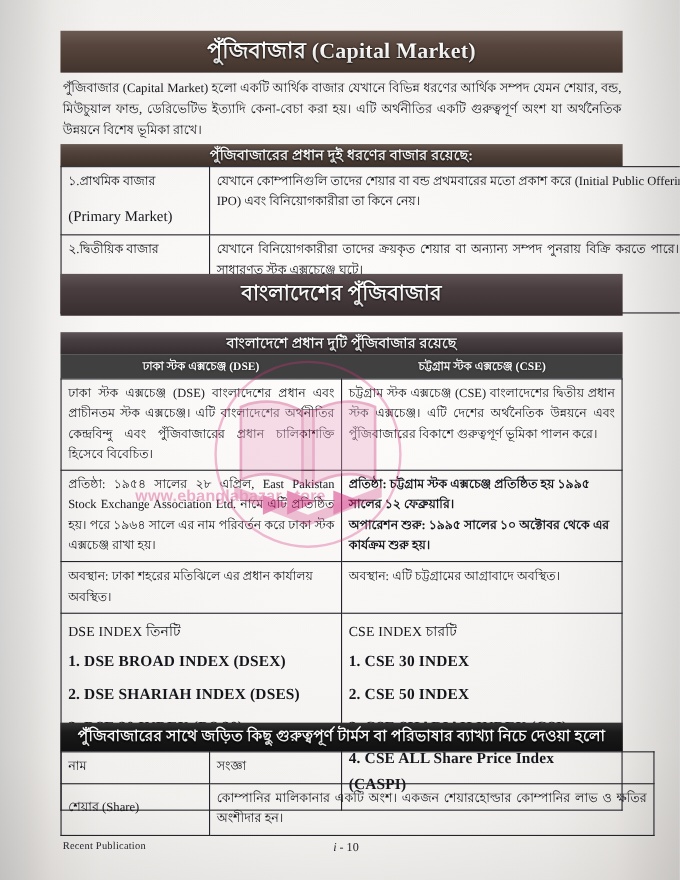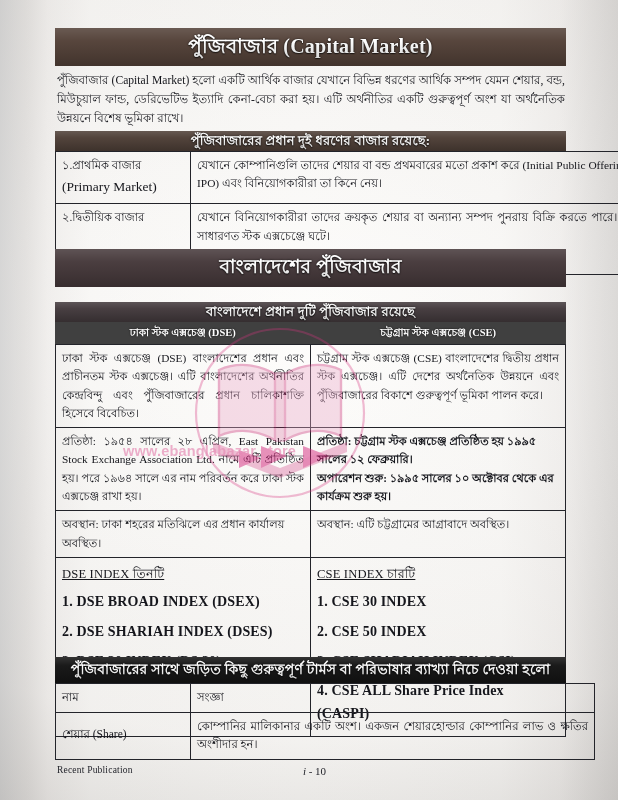--- a/index.html
+++ b/index.html
@@ -120,21 +120,21 @@
     padding: 4px 6px 5px 6px;
     vertical-align: top;
     color: #15161c;
     line-height: 1.62;
     background: transparent;
   }
   .cell-just { text-align: justify; }
 
   .bn { font-family: "Liberation Serif", "DejaVu Serif", serif; }
 
-  .idx-head { font-size: 12.6px; letter-spacing: .15px; text-decoration: underline; }
+  .idx-head { font-size: 12.6px; letter-spacing: .15px; }
   .idx-item { font-size: 14px; letter-spacing: .15px; margin-top: 7px; font-weight: bold; }
   .idx-cell { padding-top: 6px !important; padding-bottom: 10px !important; }
 
   
   .footer {
     position: absolute;
     z-index: 3;
     left: 57px;
     right: 46px;
     top: 765px;
@@ -193,21 +193,21 @@
 
   <table class="doc" style="position:absolute; left:-2px; top:151px; width:592px; font-size:11.4px;">
     <colgroup>
         <col style="width:135px">
         <col>
       </colgroup>
     <tbody>
       <tr>
         <td class="bn">
           <div>১.প্রাথমিক বাজার</div>
-          <div style="font-size:13.5px; margin-top:2px;">(Primary Market)</div>
+          <div style="font-size:13.5px; margin-top:12px;">(Primary Market)</div>
         </td>
         <td class="bn cell-just">যেখানে কোম্পানিগুলি তাদের শেয়ার বা বন্ড প্রথমবারের মতো প্রকাশ করে (Initial Public Offering বা IPO) এবং বিনিয়োগকারীরা তা কিনে নেয়।</td>
       </tr>
       <tr>
         <td class="bn">
           <div>২.দ্বিতীয়িক বাজার</div>
           <div style="font-size:13.5px; margin-top:20px;">(Secondary Market)</div>
         </td>
         <td class="bn cell-just">যেখানে বিনিয়োগকারীরা তাদের ক্রয়কৃত শেয়ার বা অন্যান্য সম্পদ পুনরায় বিক্রি করতে পারে। এটি সাধারণত স্টক এক্সচেঞ্জে ঘটে।</td>
       </tr>

